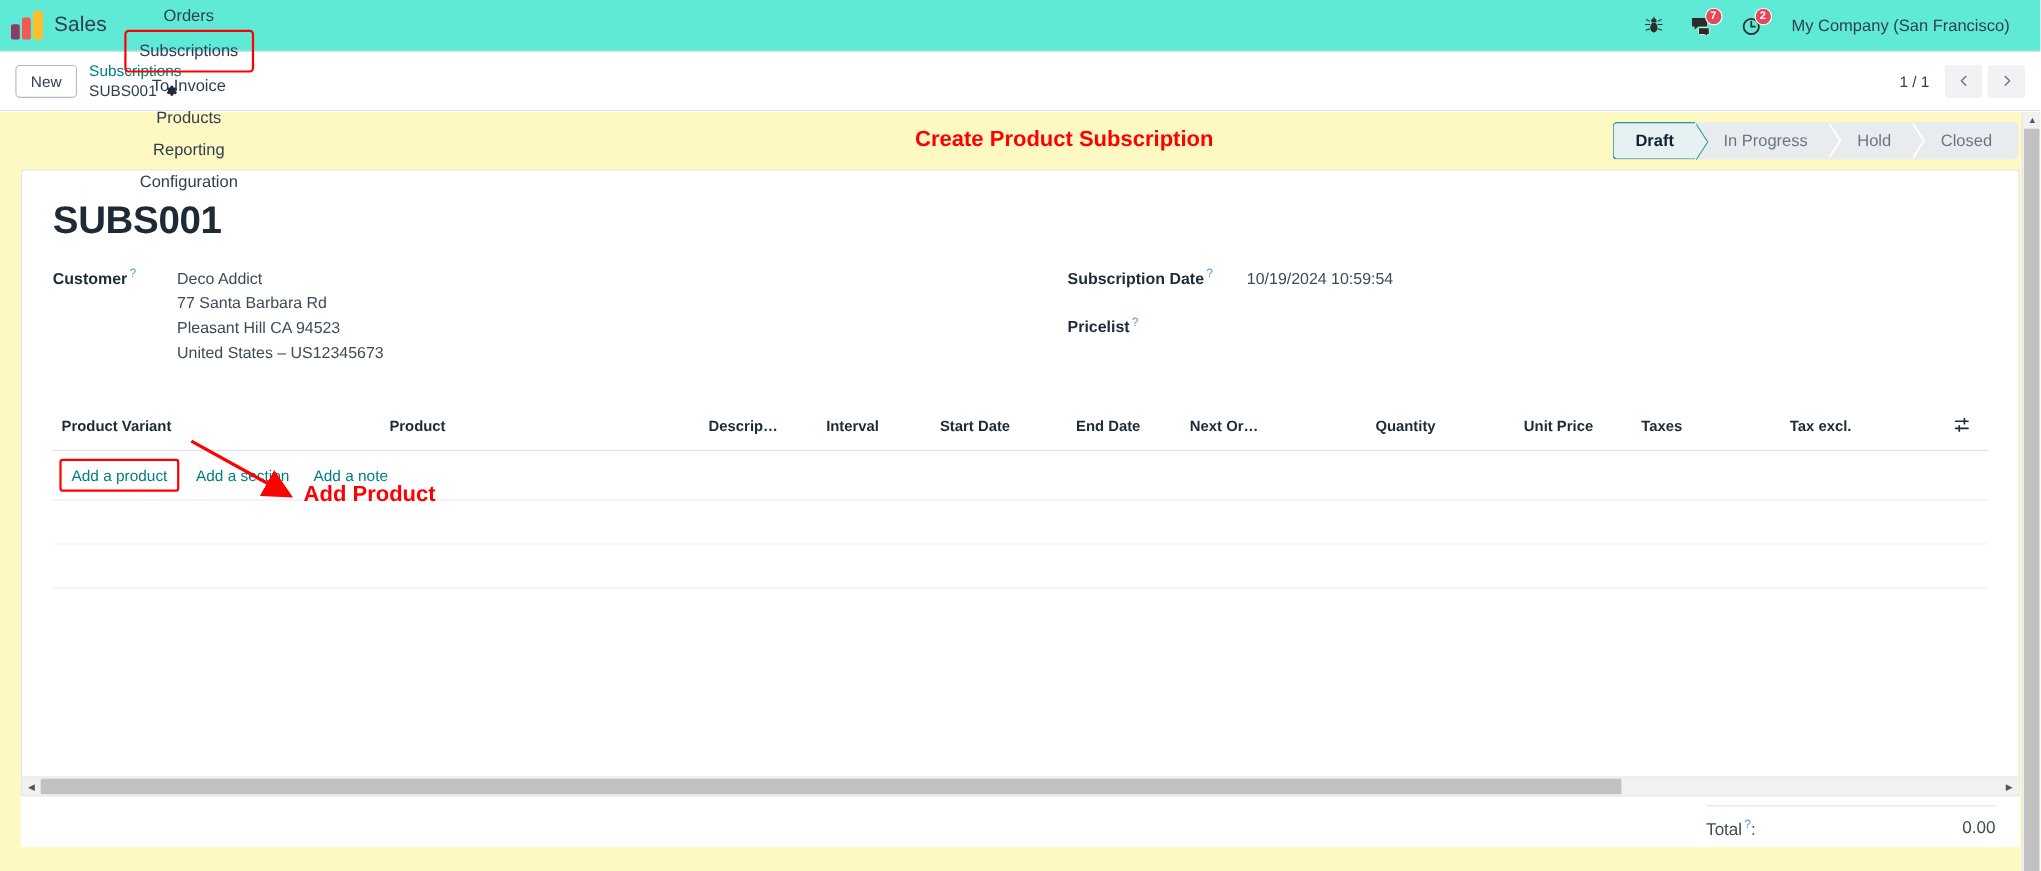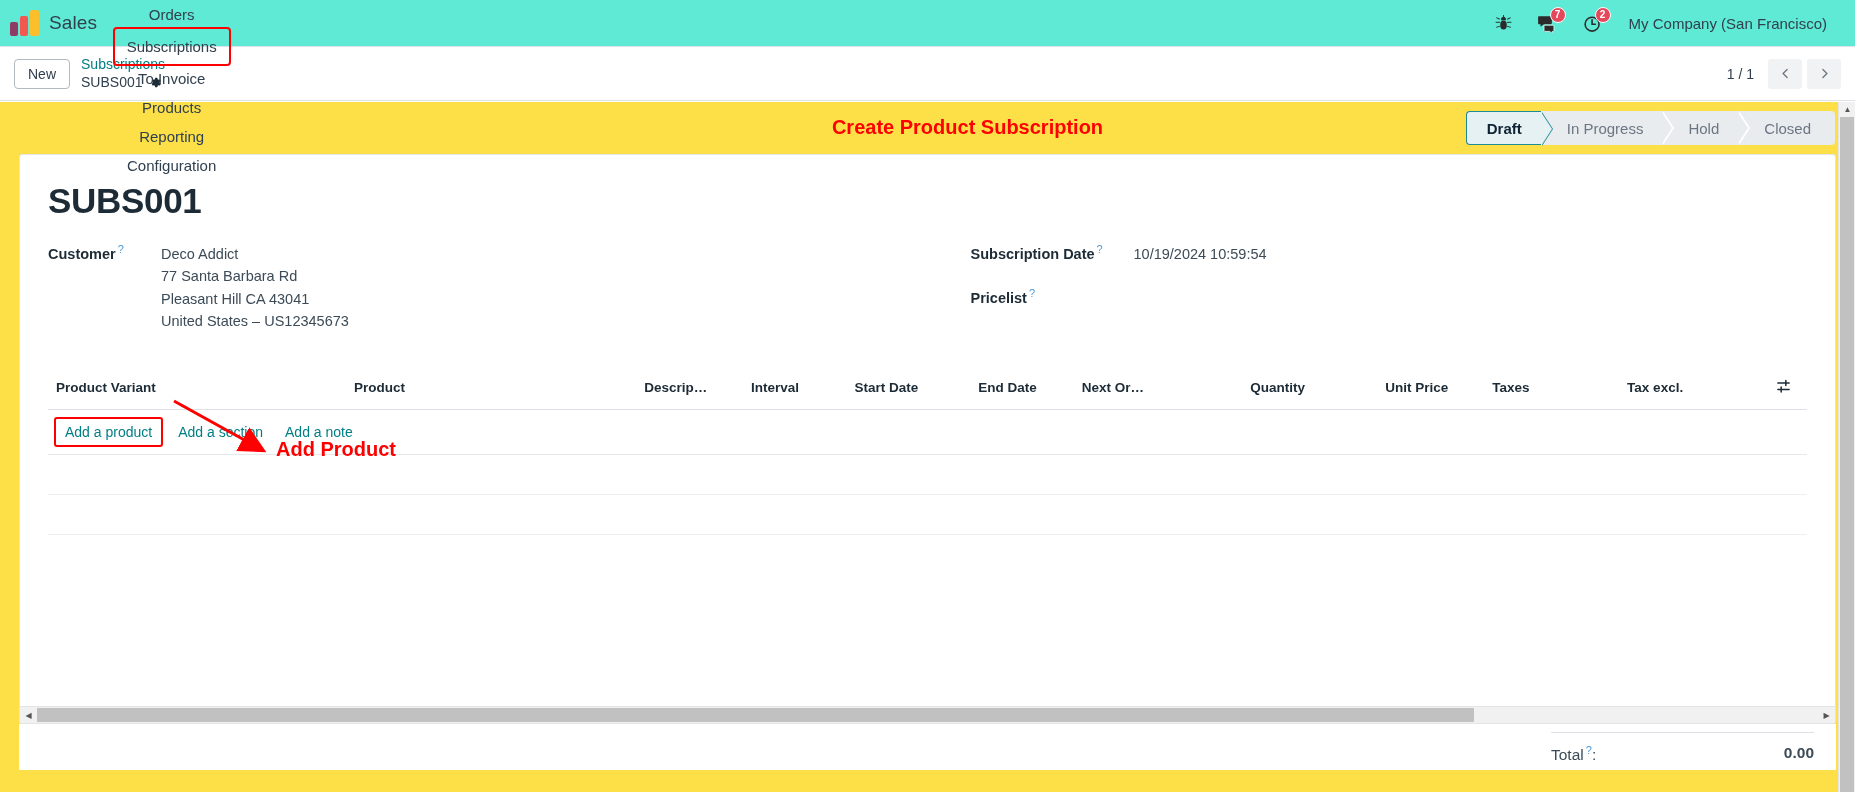--- a/index.html
+++ b/index.html
@@ -115,21 +115,21 @@
     width: 34px; height: 30px; background: #f1f2f4;
     border: none; border-radius: 3px; cursor: pointer;
     display: flex; align-items: center; justify-content: center;
     color: #6b7682;
   }
   .pager-btn + .pager-btn { margin-left: 3px; }
 
   
   .content-wrap {
     position: absolute; top: 102px; left: 0; right: 0; bottom: 0;
-    background: #fde047;
+    background: #fef9c3;
     overflow: hidden;
   }
   .statusbar-row {
     height: 52px; display: flex; align-items: center;
     position: relative; padding: 0 20px 0 0;
   }
   .overlay-title {
     position: absolute; left: 0; right: 0; top: 14px;
     text-align: center; color: #ff0000;
     font-size: 20px; font-weight: 700;
@@ -274,21 +274,21 @@
     display: flex; justify-content: flex-end;
     padding: 8px 0 0 0;
   }
   .tot-box { width: 285px; padding-right: 22px; }
   .tot-line { border-top: 1px solid #dee2e6; }
   .tot-row {
     display: flex; justify-content: space-between;
     font-size: 15.5px; color: #3c4b57; padding: 11px 0 6px 0;
   }
   .tot-label { font-weight: 400; }
-  .tot-val { font-weight: 700; text-align: right; }
+  .tot-val { font-weight: 400; text-align: right; }
 
   
   .vscroll {
     position: absolute; right: 0; top: 102px; bottom: 0;
     width: 17px; background: #f1f1f1; z-index: 6;
     border-left: 1px solid #e4e4e4;
   }
   .vs-arrow {
     width: 17px; height: 15px;
     display: flex; align-items: center; justify-content: center;
@@ -396,21 +396,21 @@
 
       <div class="form-cols">
         <div class="col col-left">
           <div class="f-row">
             <div class="f-label">
               <span>Customer</span><span class="tip">?</span>
             </div>
             <div class="f-val">
               <span class="addr">Deco Addict</span>
               <span class="addr">77 Santa Barbara Rd</span>
-              <span class="addr">Pleasant Hill CA 43041</span>
+              <span class="addr">Pleasant Hill CA 94523</span>
               <span class="addr">United States – US12345673</span>
             </div>
           </div>
         </div>
 
         <div class="col col-right">
           <div class="f-row">
             <div class="f-label">
               <span>Subscription Date</span><span class="tip">?</span>
             </div>

